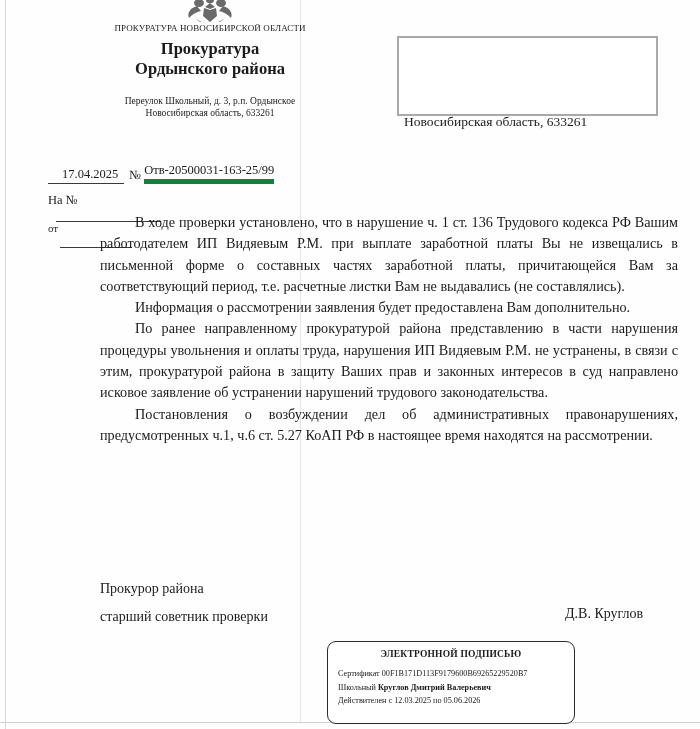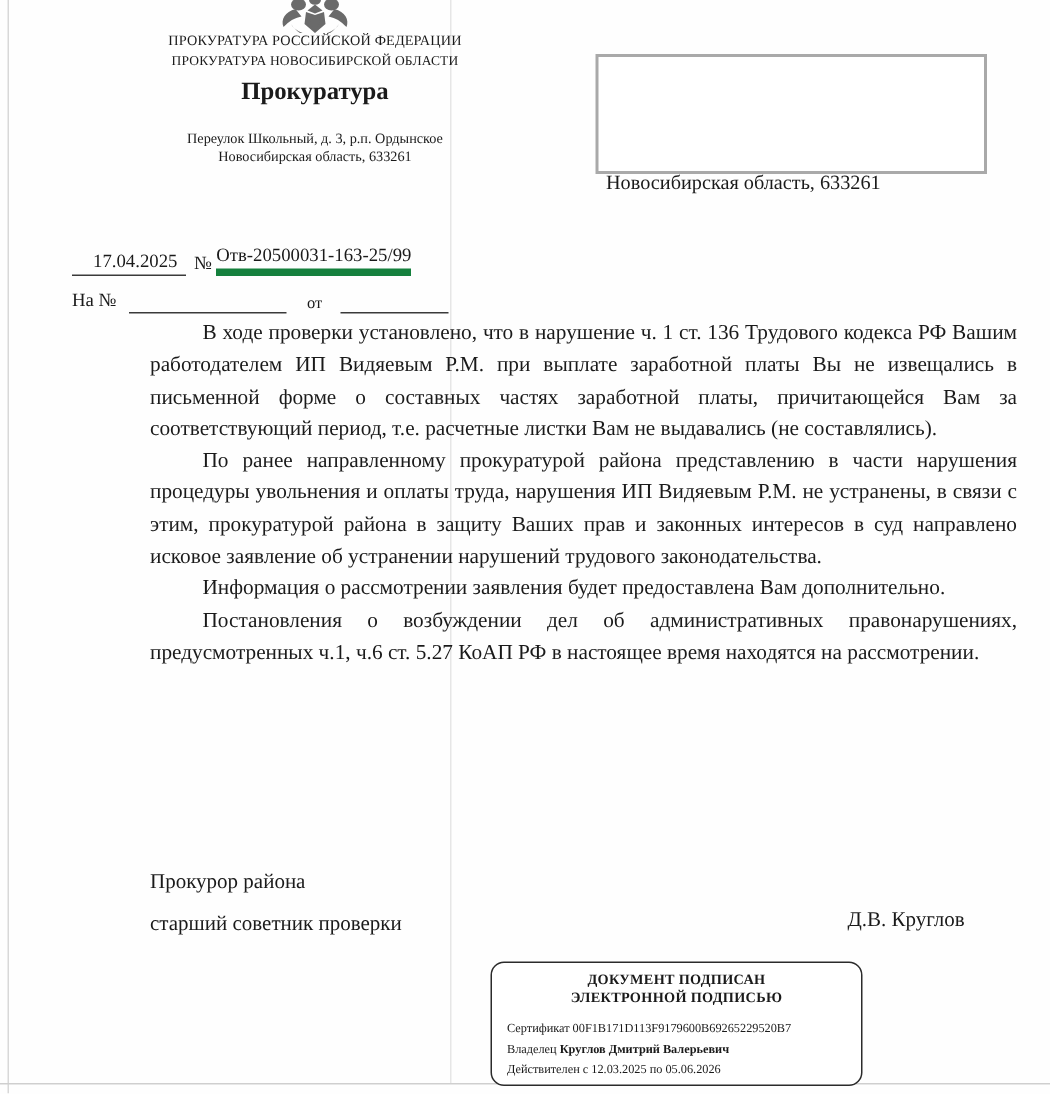--- a/index.html
+++ b/index.html
@@ -114,23 +114,24 @@
   }
   .ref-num {
     padding: 0 3px 1px 5px;
   }
   .ref-num-value {
     border-bottom: 5px solid #15803d;
     padding-bottom: 1px;
   }
   .ref-row-2 {
     display: flex;
-    align-items: flex-end;
+    align-items: flex-start;
     margin-top: 9px;
     white-space: nowrap;
+    flex-direction: column;
   }
   .na-label { padding-bottom: 1px; }
   .blank-1 {
     width: 105px;
     border-bottom: 1px solid #3a3a3a;
     margin: 0 14px 0 8px;
     height: 12px;
   }
   .ot-label {
     font-size: 11px;
@@ -248,23 +249,23 @@
           <ellipse cx="15" cy="7" rx="5" ry="4"></ellipse>
           <ellipse cx="37" cy="7" rx="5" ry="4"></ellipse>
           <path d="M13 10 C6 12, 3 17, 5 22 C9 18, 12 16, 17 15 Z"></path>
           <path d="M39 10 C46 12, 49 17, 47 22 C43 18, 40 16, 35 15 Z"></path>
           <path d="M20 12 L26 14 L32 12 L33 20 L26 26 L19 20 Z"></path>
           <ellipse cx="26" cy="18" rx="3.4" ry="4"></ellipse>
           <path d="M10 20 C12 24, 18 27, 26 28 C34 27, 40 24, 42 20 C38 26, 32 29, 26 29 C20 29, 14 26, 10 20 Z"></path>
         </g>
       </svg>
     </div>
-    <div class="org-line-1">ПРОКУРАТУРА РОССИЙСКОЙ ФЕДЕРАЦИИ</div>
     <div class="org-line-2">ПРОКУРАТУРА НОВОСИБИРСКОЙ ОБЛАСТИ</div>
     <div class="dept-1">Прокуратура</div>
+    <div class="dept-2">Ордынского района</div>
     <div class="addr-1">Переулок Школьный, д. 3, р.п. Ордынское</div>
     <div class="addr-2">Новосибирская область, 633261</div>
   </div>
 
   <div class="refblock">
     <div class="ref-row-1">
       <span class="ref-date">17.04.2025</span>
       <span class="ref-num">№</span>
       <span class="ref-num-value">Отв-20500031-163-25/99</span>
     </div>
@@ -276,39 +277,38 @@
     </div>
   </div>
 
   <div class="addressee-box"></div>
   <div class="addressee-text">
     <div>Новосибирская область, 633261</div>
   </div>
 
   <div class="body-text">
     <p>В ходе проверки установлено, что в нарушение ч. 1 ст. 136 Трудового кодекса РФ Вашим работодателем ИП Видяевым Р.М. при выплате заработной платы Вы не извещались в письменной форме о составных частях заработной платы, причитающейся Вам за соответствующий период, т.е. расчетные листки Вам не выдавались (не составлялись).</p>
+    <p>Информация о рассмотрении заявления будет предоставлена Вам дополнительно.</p>
     <p>По ранее направленному прокуратурой района представлению в части нарушения процедуры увольнения и оплаты труда, нарушения ИП Видяевым Р.М. не устранены, в связи с этим, прокуратурой района в защиту Ваших прав и законных интересов в суд направлено исковое заявление об устранении нарушений трудового законодательства.</p>
-    <p>Информация о рассмотрении заявления будет предоставлена Вам дополнительно.</p>
     <p>Постановления о возбуждении дел об административных правонарушениях, предусмотренных ч.1, ч.6 ст. 5.27 КоАП РФ в настоящее время находятся на рассмотрении.</p>
   </div>
 
   <div class="sig-title-1">Прокурор района</div>
   <div class="sig-title-2">старший советник проверки</div>
   <div class="sig-name">Д.В. Круглов</div>
 
   <div class="stamp">
-    <div class="stamp-title">ДОКУМЕНТ ПОДПИСАН</div>
     <div class="stamp-title">ЭЛЕКТРОННОЙ ПОДПИСЬЮ</div>
     <div class="stamp-rows">
       <div class="stamp-row">
         <span class="lbl">Сертификат</span>
         <span class="val">00F1B171D113F9179600B69265229520B7</span>
       </div>
       <div class="stamp-row">
-        <span class="lbl">Владелец</span>
+        <span class="lbl">Школьный</span>
         <span class="val bold">Круглов Дмитрий Валерьевич</span>
       </div>
       <div class="stamp-row">
         <span class="lbl">Действителен</span>
         <span class="val">с  12.03.2025  по  05.06.2026</span>
       </div>
     </div>
   </div>
 
 </div>

